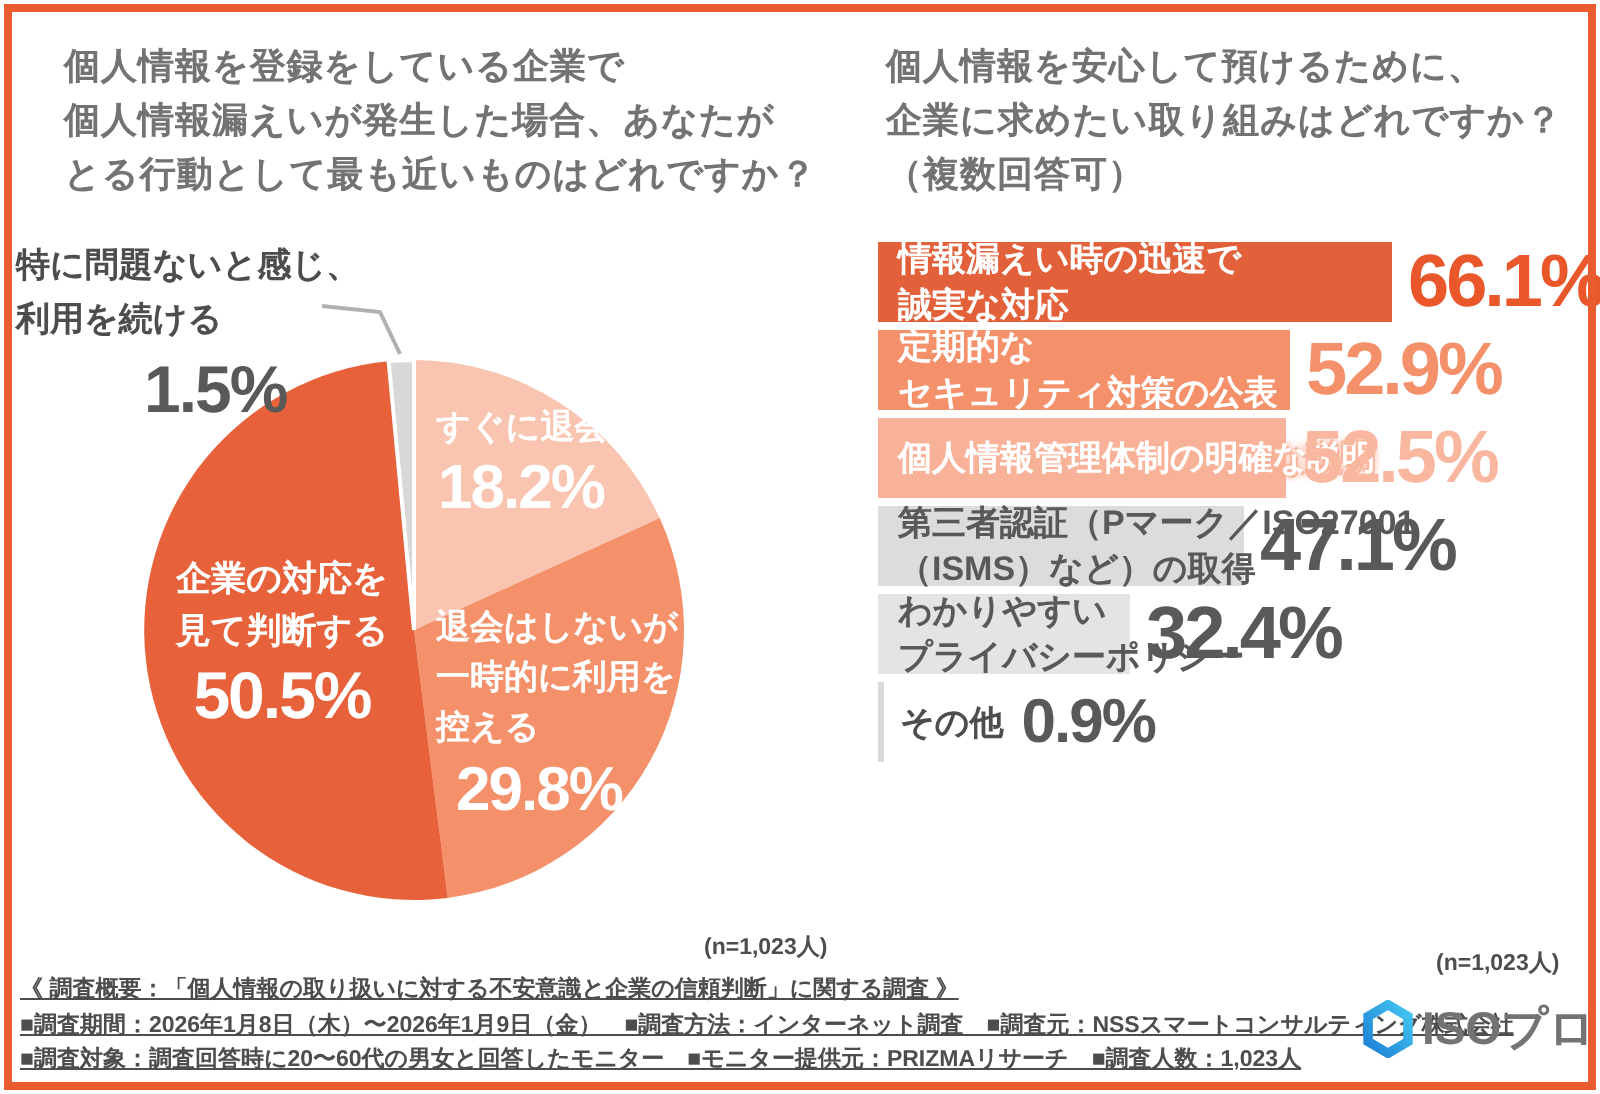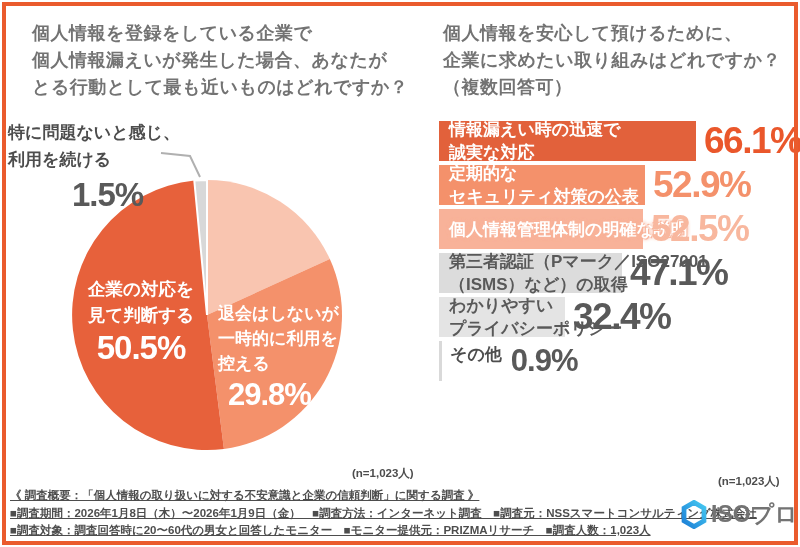--- a/index.html
+++ b/index.html
@@ -39,21 +39,21 @@
   
   .bars{position:absolute;left:439px;top:121px;width:355px;display:flex;flex-direction:column;gap:4px;}
   .bar-row{position:relative;height:40px;}
   .bar-fill{position:absolute;left:0;top:0;bottom:0;}
   .bar-label{position:absolute;left:10px;top:50%;transform:translateY(-50%);
     font-size:17px;line-height:23px;font-weight:700;white-space:nowrap;z-index:2;}
   .bar-row:nth-child(3) .bar-label{
     text-shadow:0 0 4px #f8b299,0 0 4px #f8b299,1px 1px 0 rgba(248,178,153,.9),-1px -1px 0 rgba(248,178,153,.9);}
   .bar-value{position:absolute;top:50%;transform:translateY(-50%);
     font-size:37px;font-weight:700;letter-spacing:-1.5px;white-space:nowrap;z-index:2;}
-  .bar-outside{position:absolute;top:50%;transform:translateY(-50%);display:flex;align-items:flex-start;gap:9px;z-index:2;}
+  .bar-outside{position:absolute;top:50%;transform:translateY(-50%);display:flex;align-items:center;gap:9px;z-index:2;}
   .bar-outside .out-label{font-size:17px;font-weight:700;color:#4d4d4d;white-space:nowrap;}
   .bar-outside .out-value{font-size:31px;font-weight:700;letter-spacing:-1px;color:#595959;white-space:nowrap;}
 
   
   .footer{position:absolute;left:10px;top:487px;z-index:10;text-decoration:underline;}
   .footer .f-line{font-size:11.5px;line-height:17.5px;font-weight:700;color:#4d4d4d;white-space:nowrap;}
   .logo{position:absolute;left:681px;top:499px;display:flex;align-items:center;gap:4px;z-index:10;}
   .logo-text{font-size:23px;font-weight:800;color:#737373;letter-spacing:0;text-align:center;}
 </style>
 </head>
@@ -77,20 +77,24 @@
       </g>
     <polyline points="161,53 190,56 200,77" fill="none" stroke="#b0b0b0" stroke-width="2"></polyline>
   </svg>
 
   <div class="callout">
     <div class="co-line">特に問題ないと感じ、</div>
     <div class="co-line">利用を続ける</div>
     <div class="co-value">1.5%</div>
   </div>
 
+  <div class="pie-label pl-c0">
+    <div class="pl-line">すぐに退会する</div>
+    <div class="pl-value">18.2%</div>
+  </div>
   <div class="pie-label pl-c1">
     <div class="pl-line">退会はしないが</div>
     <div class="pl-line">一時的に利用を</div>
     <div class="pl-line">控える</div>
     <div class="pl-value">29.8%</div>
   </div>
   <div class="pie-label pl-c2">
     <div class="pl-line">企業の対応を</div>
     <div class="pl-line">見て判断する</div>
     <div class="pl-value">50.5%</div>

